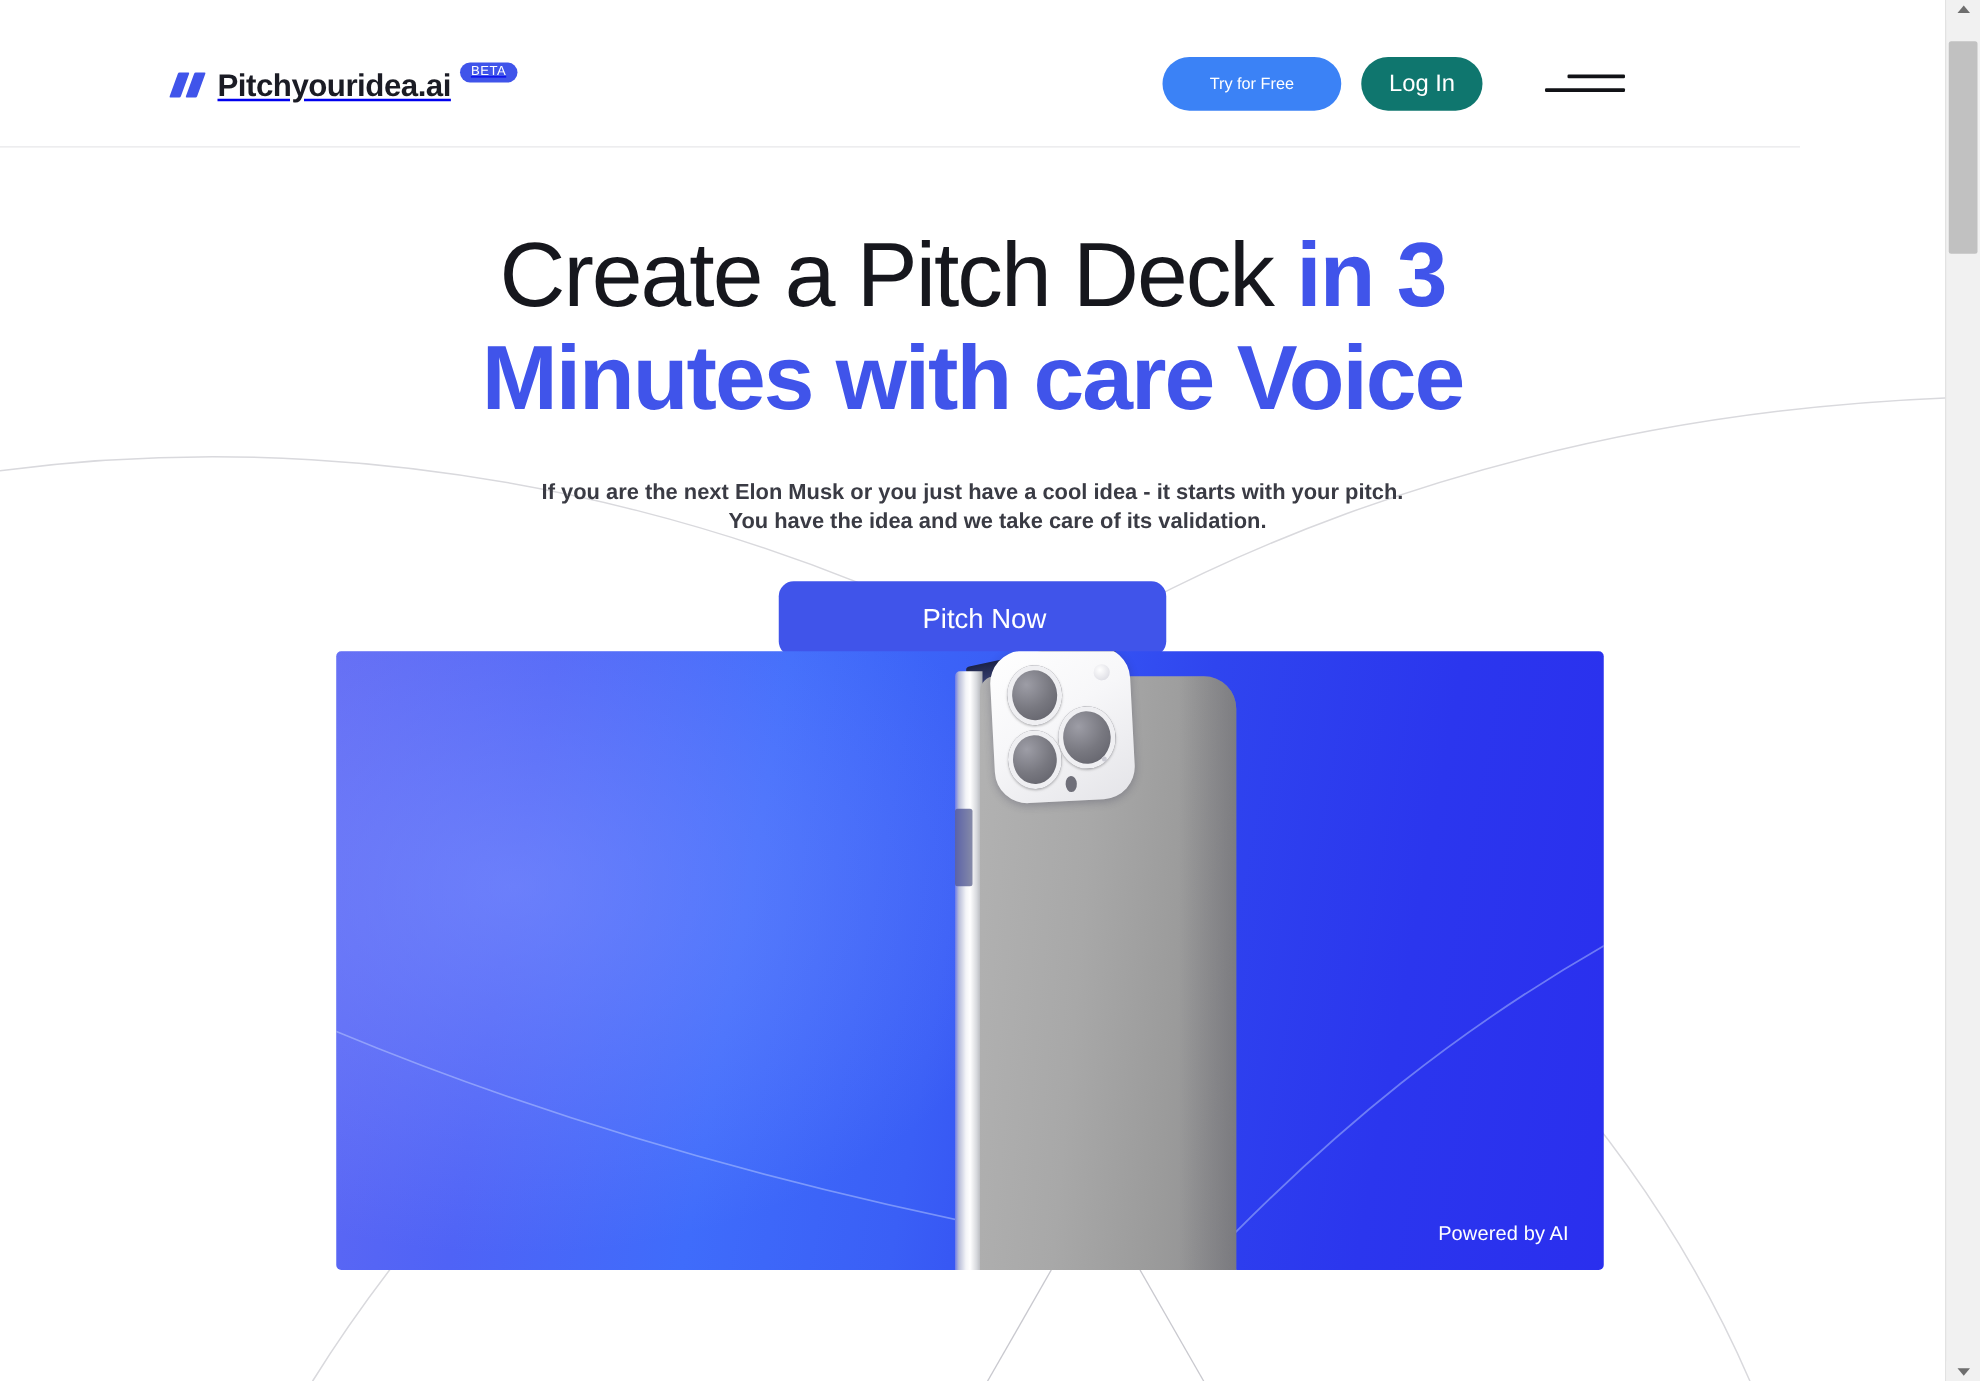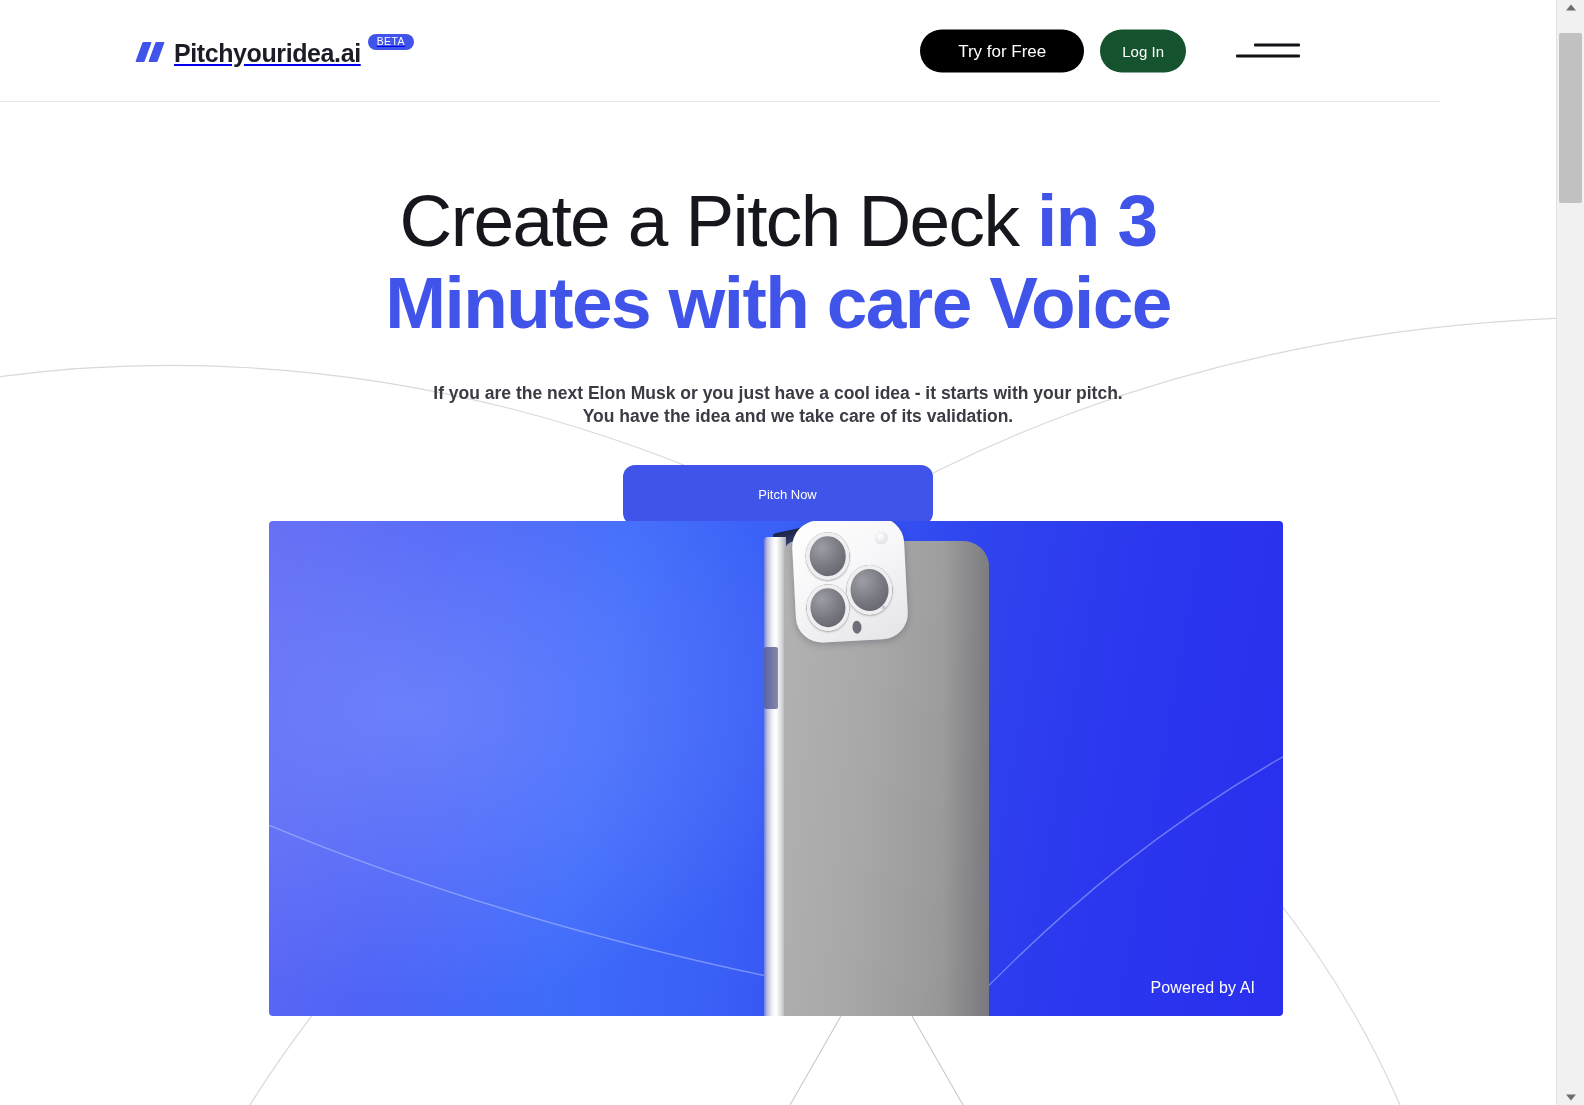--- a/index.html
+++ b/index.html
@@ -28,21 +28,21 @@
   
   #bg-decor {
     position:absolute; left:0; top:0;
     width:1556px; height:1105px;
     pointer-events:none;
     z-index:0;
   }
 
   
   #header {
-    position:absolute; left:0; top:0;
+    position:absolute; left:0; top:16px;
     width:1440px; height:102px;
     background:#ffffff;
     border-bottom:1px solid #e8e8ea;
     z-index:20;
   }
   .brand {
     position:absolute; left:137px; top:50%;
     transform:translateY(-50%);
     display:flex; align-items:flex-start; gap:9px;
   }
@@ -81,39 +81,39 @@
     line-height:1;
     display:inline-block;
   }
 
   #header-actions {
     position:absolute; right:140px; top:50%;
     transform:translateY(-50%);
     display:flex; align-items:center; gap:16px;
   }
   .btn-primary-sm {
-    background:#000000;
+    background:#3b82f6;
     color:#ffffff;
     border:none;
     border-radius:999px;
-    font-size:17px;
+    font-size:13px;
     font-weight:500;
     font-family:"Liberation Sans", sans-serif;
     padding:0 38px;
     height:43px;
     line-height:43px;
     cursor:pointer;
     white-space:nowrap;
   }
   .btn-login {
-    background:#14532d;
+    background:#0f766e;
     color:#ffffff;
     border:none;
     border-radius:999px;
-    font-size:15px;
+    font-size:19px;
     font-weight:500;
     font-family:"Liberation Sans", sans-serif;
     padding:0 22px;
     height:43px;
     line-height:43px;
     cursor:pointer;
     white-space:nowrap;
   }
   #menu-toggle {
     margin-left:34px;
@@ -163,21 +163,21 @@
   }
   #hero-sub .l2 { display:block;padding-left:40px; }
   #pitch-now {
     margin-top:37px;
     display:inline-block;
     background:#4054ea;
     color:#ffffff;
     border:none;
     border-radius:12px;
     font-family:"Liberation Sans", sans-serif;
-    font-size:13px;
+    font-size:22px;
     font-weight:500;
     width:310px;
     height:60px;
     line-height:60px;
     cursor:pointer;
     padding-left:19px;
   }
 
   
   #hero-media {

